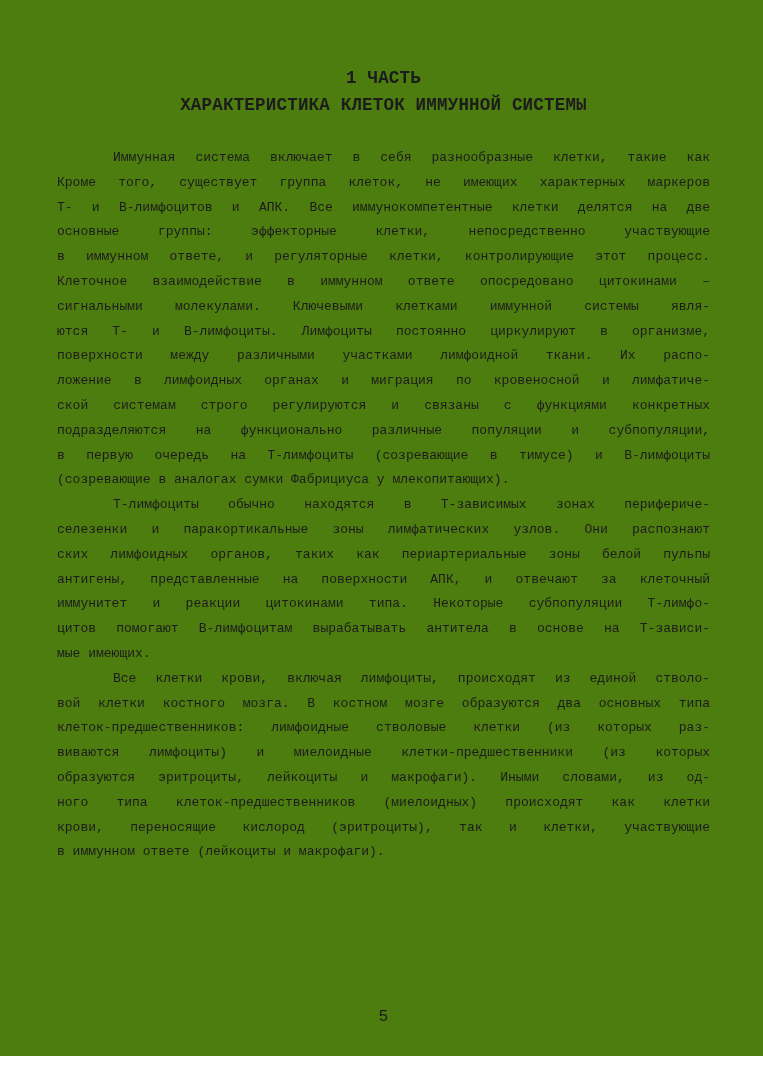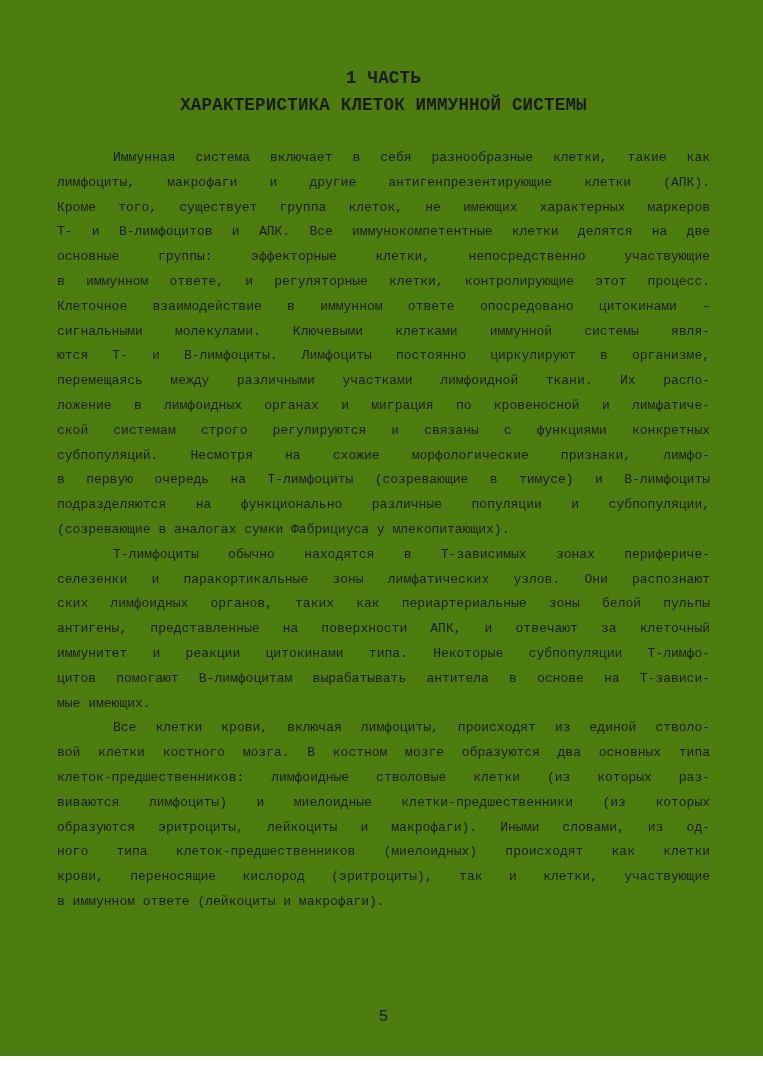--- a/index.html
+++ b/index.html
@@ -63,34 +63,32 @@
 
 <div class="page">
 
   <div class="title-block">
     <div>1 ЧАСТЬ</div>
     <div>ХАРАКТЕРИСТИКА КЛЕТОК ИММУННОЙ СИСТЕМЫ</div>
   </div>
 
   <div class="body-block" id="body-block">
       <div class="text-line first-line">Иммунная система включает в себя разнообразные клетки, такие как</div>
-      <div class="text-line">лимфоциты, макрофаги и другие антигенпрезентирующие клетки (АПК).</div>
       <div class="text-line">Кроме того, существует группа клеток, не имеющих характерных маркеров</div>
       <div class="text-line">Т- и В-лимфоцитов и АПК. Все иммунокомпетентные клетки делятся на две</div>
       <div class="text-line">основные группы: эффекторные клетки, непосредственно участвующие</div>
       <div class="text-line">в иммунном ответе, и регуляторные клетки, контролирующие этот процесс.</div>
       <div class="text-line">Клеточное взаимодействие в иммунном ответе опосредовано цитокинами –</div>
       <div class="text-line">сигнальными молекулами. Ключевыми клетками иммунной системы явля-</div>
       <div class="text-line">ются Т- и В-лимфоциты. Лимфоциты постоянно циркулируют в организме,</div>
-      <div class="text-line">перемещаясь между различными участками лимфоидной ткани. Их распо-</div>
+      <div class="text-line">поверхности между различными участками лимфоидной ткани. Их распо-</div>
       <div class="text-line">ложение в лимфоидных органах и миграция по кровеносной и лимфатиче-</div>
       <div class="text-line">ской системам строго регулируются и связаны с функциями конкретных</div>
-      <div class="text-line">субпопуляций. Несмотря на схожие морфологические признаки, лимфо-</div>
+      <div class="text-line">подразделяются на функционально различные популяции и субпопуляции,</div>
       <div class="text-line">в первую очередь на Т-лимфоциты (созревающие в тимусе) и В-лимфоциты</div>
-      <div class="text-line">подразделяются на функционально различные популяции и субпопуляции,</div>
       <div class="text-line last-line">(созревающие в аналогах сумки Фабрициуса у млекопитающих).</div>
       <div class="text-line first-line">Т-лимфоциты обычно находятся в Т-зависимых зонах перифериче-</div>
       <div class="text-line">селезенки и паракортикальные зоны лимфатических узлов. Они распознают</div>
       <div class="text-line">ских лимфоидных органов, таких как периартериальные зоны белой пульпы</div>
       <div class="text-line">антигены, представленные на поверхности АПК, и отвечают за клеточный</div>
       <div class="text-line">иммунитет и реакции цитокинами типа. Некоторые субпопуляции Т-лимфо-</div>
       <div class="text-line">цитов помогают В-лимфоцитам вырабатывать антитела в основе на Т-зависи-</div>
       <div class="text-line last-line">мые имеющих.</div>
       <div class="text-line first-line">Все клетки крови, включая лимфоциты, происходят из единой стволо-</div>
       <div class="text-line">вой клетки костного мозга. В костном мозге образуются два основных типа</div>

